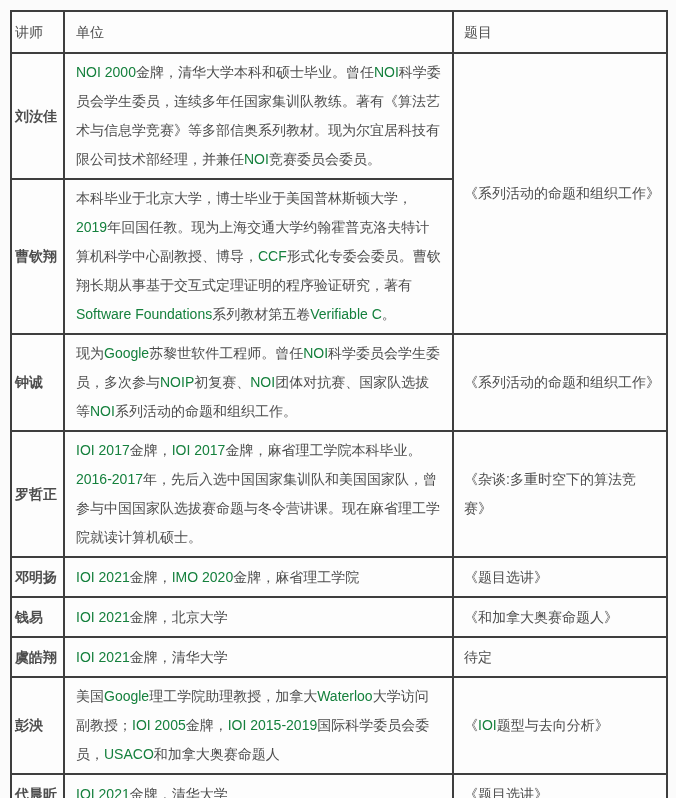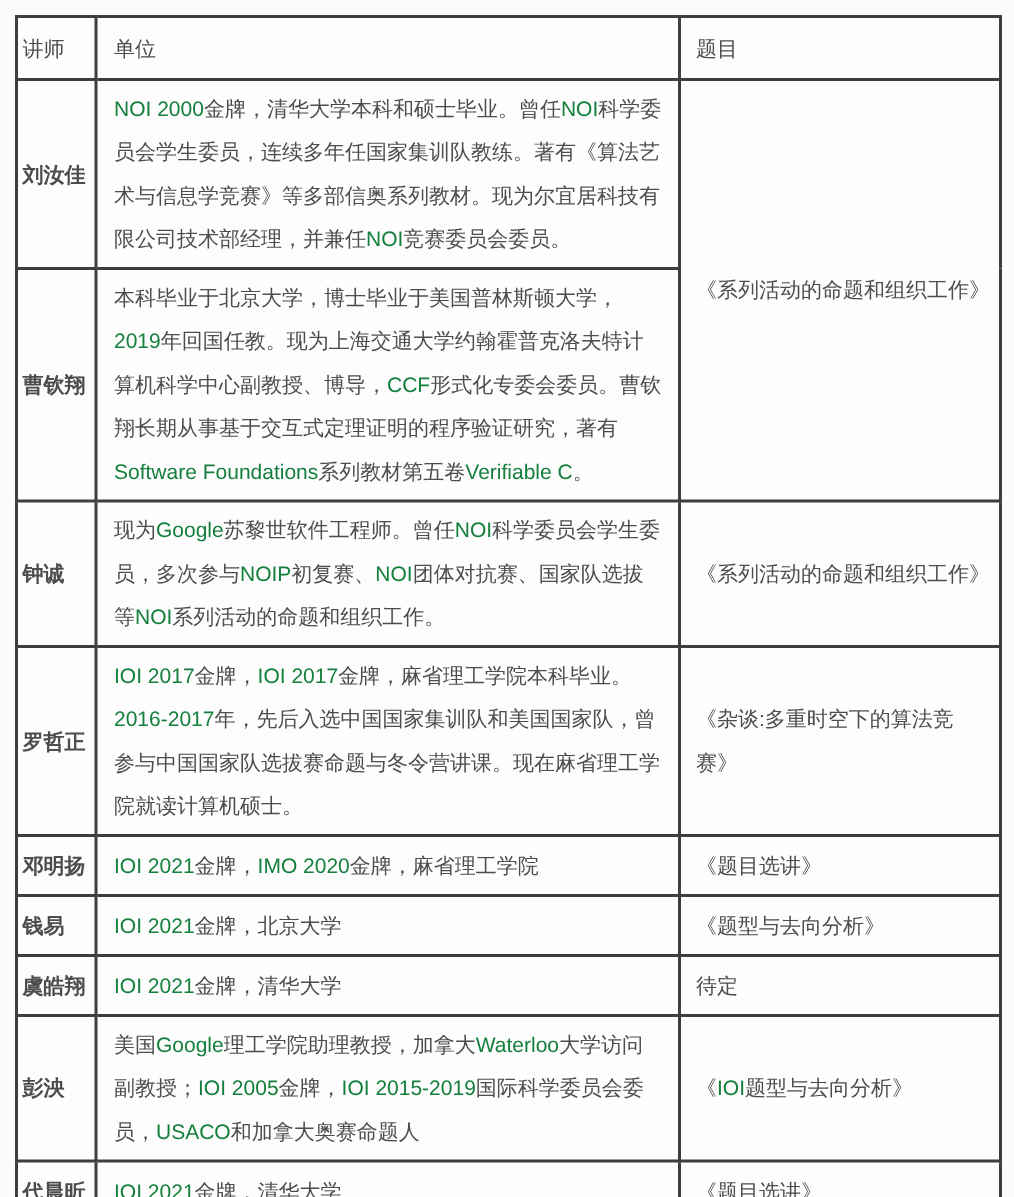--- a/index.html
+++ b/index.html
@@ -83,21 +83,21 @@
           <td class="c-topic latinize">《杂谈:多重时空下的算法竞赛》</td>
         </tr>
         <tr>
           <td class="c-lecturer">邓明扬</td>
           <td class="c-affiliation latinize"><span class="latin">IOI 2021</span>金牌，<span class="latin">IMO 2020</span>金牌，麻省理工学院</td>
           <td class="c-topic latinize">《题目选讲》</td>
         </tr>
         <tr>
           <td class="c-lecturer">钱易</td>
           <td class="c-affiliation latinize"><span class="latin">IOI 2021</span>金牌，北京大学</td>
-          <td class="c-topic latinize">《题型与去向分析》</td>
+          <td class="c-topic latinize">《和加拿大奥赛命题人》</td>
         </tr>
         <tr>
           <td class="c-lecturer">虞皓翔</td>
           <td class="c-affiliation latinize"><span class="latin">IOI 2021</span>金牌，清华大学</td>
           <td class="c-topic latinize">待定</td>
         </tr>
         <tr>
           <td class="c-lecturer">彭泱</td>
           <td class="c-affiliation latinize">美国<span class="latin">Google</span>理工学院助理教授，加拿大<span class="latin">Waterloo</span>大学访问副教授；<span class="latin">IOI 2005</span>金牌，<span class="latin">IOI 2015-2019</span>国际科学委员会委员，<span class="latin">USACO</span>和加拿大奥赛命题人</td>
           <td class="c-topic latinize">《<span class="latin">IOI</span>题型与去向分析》</td>

